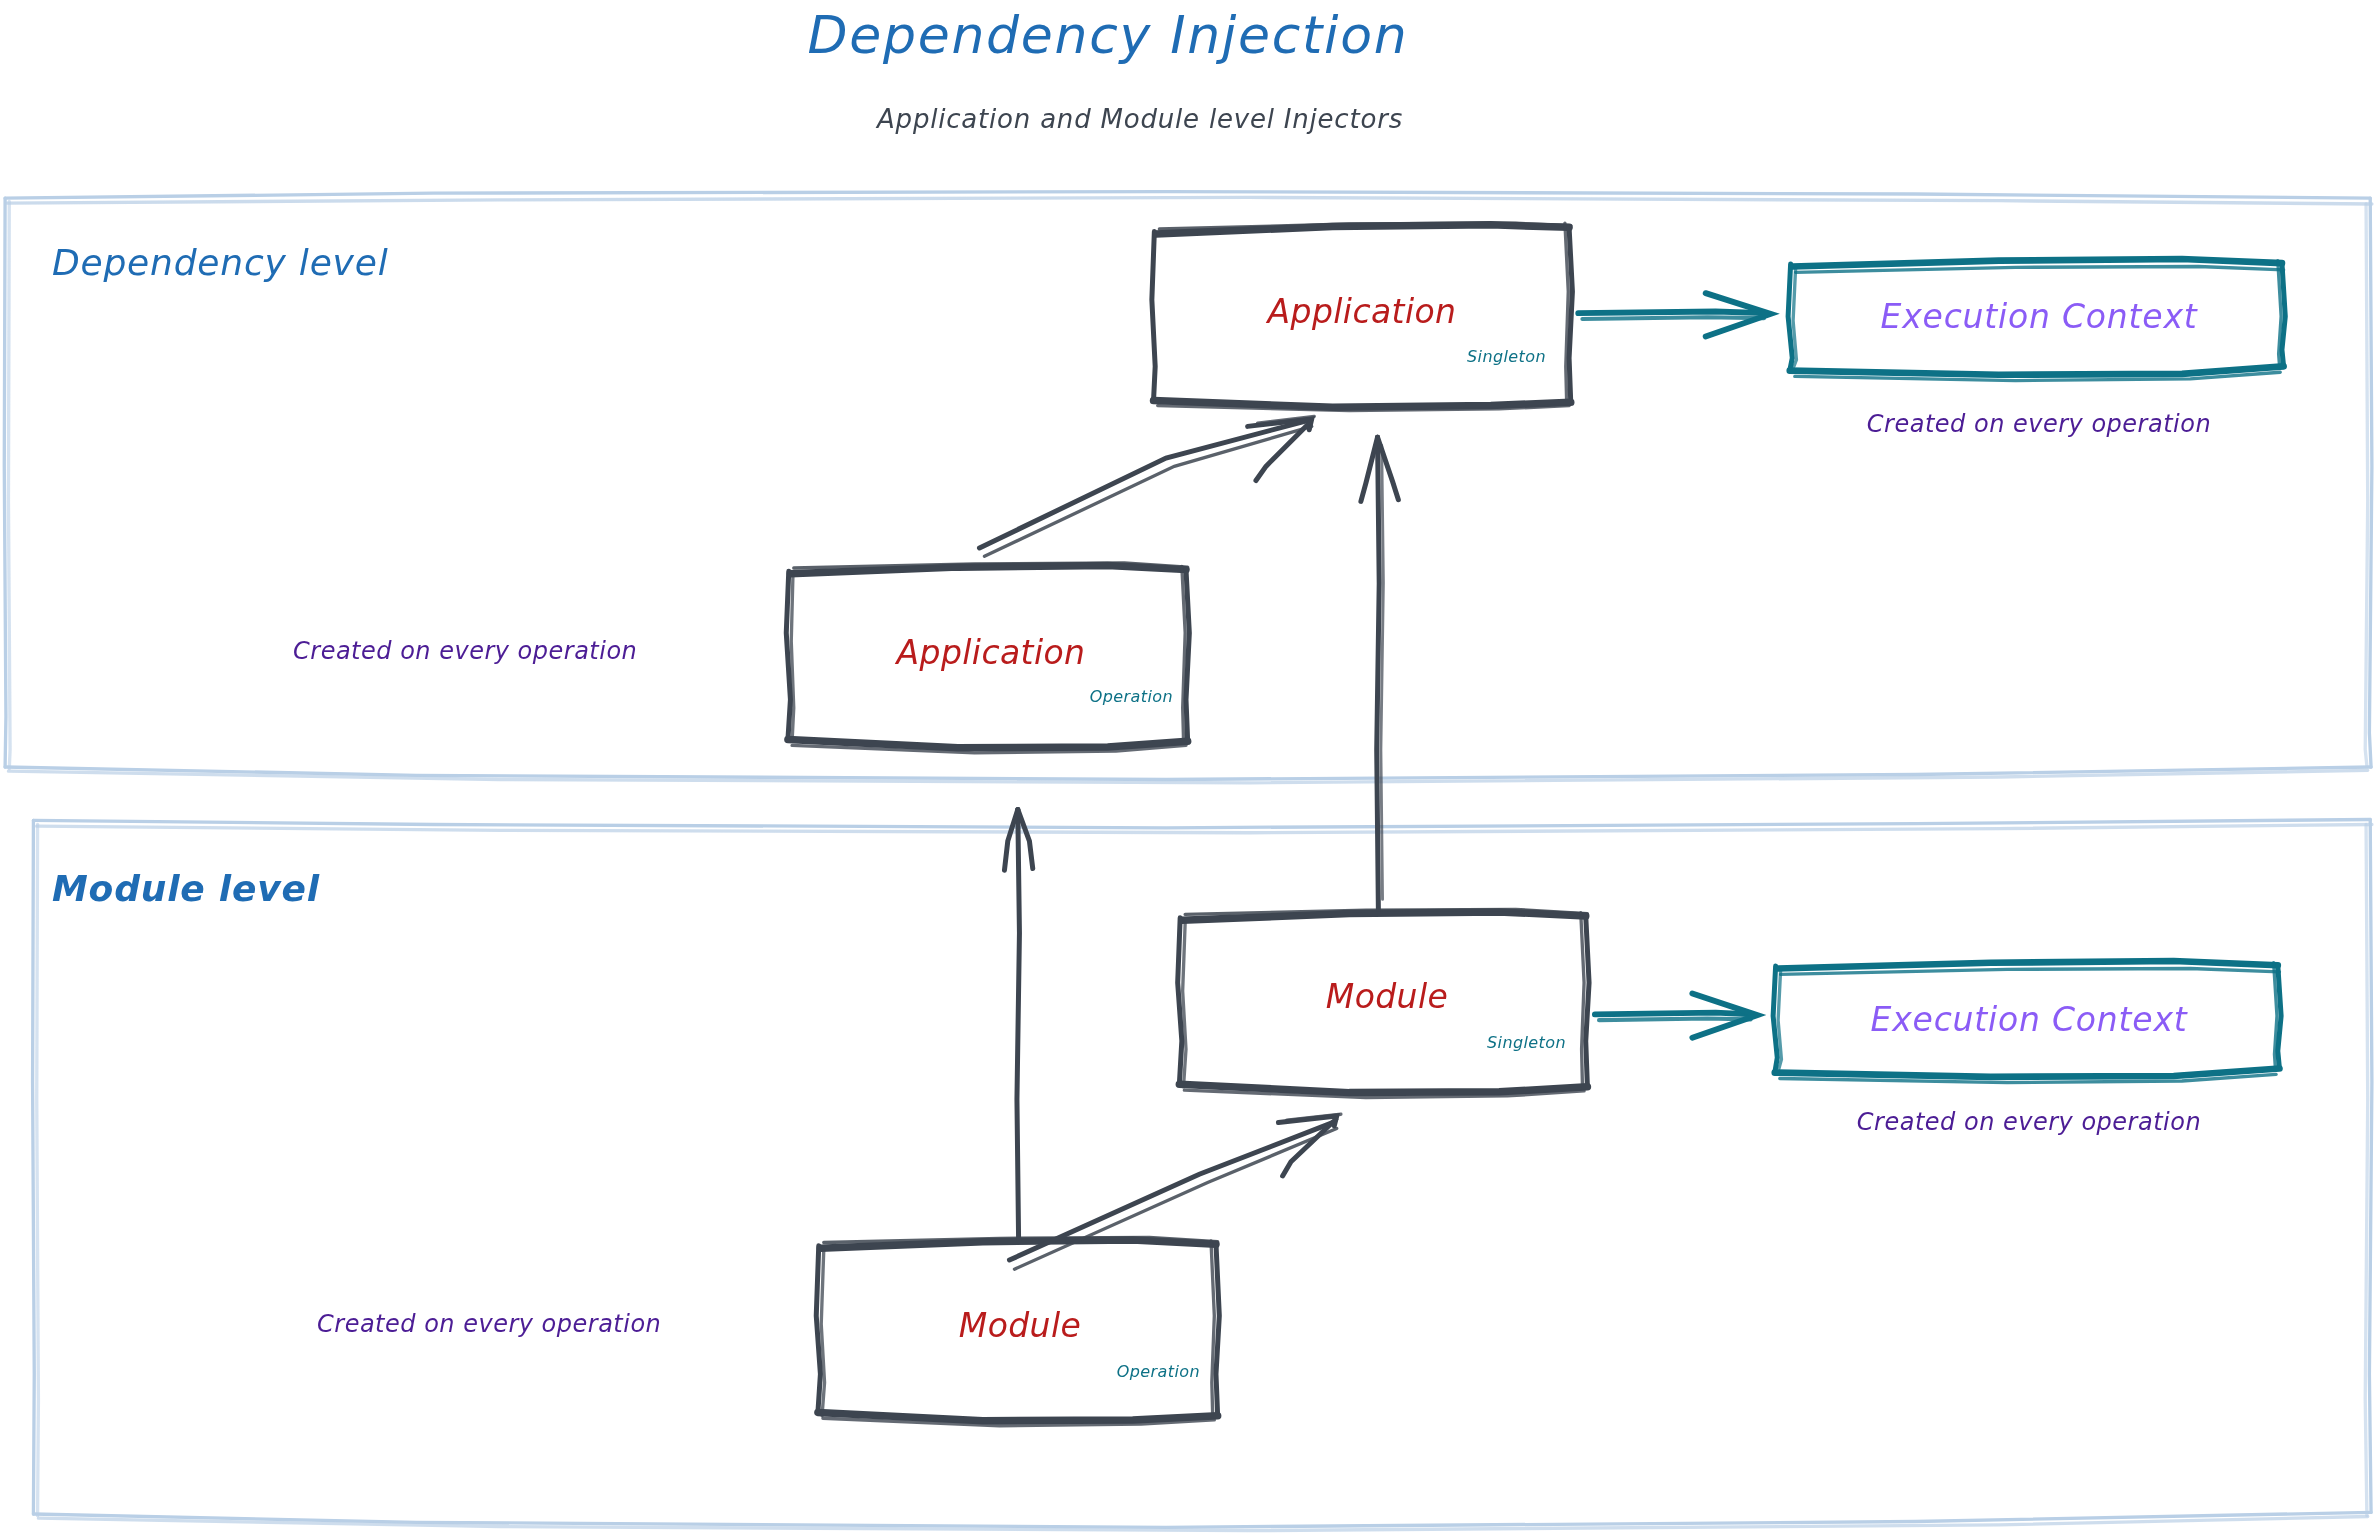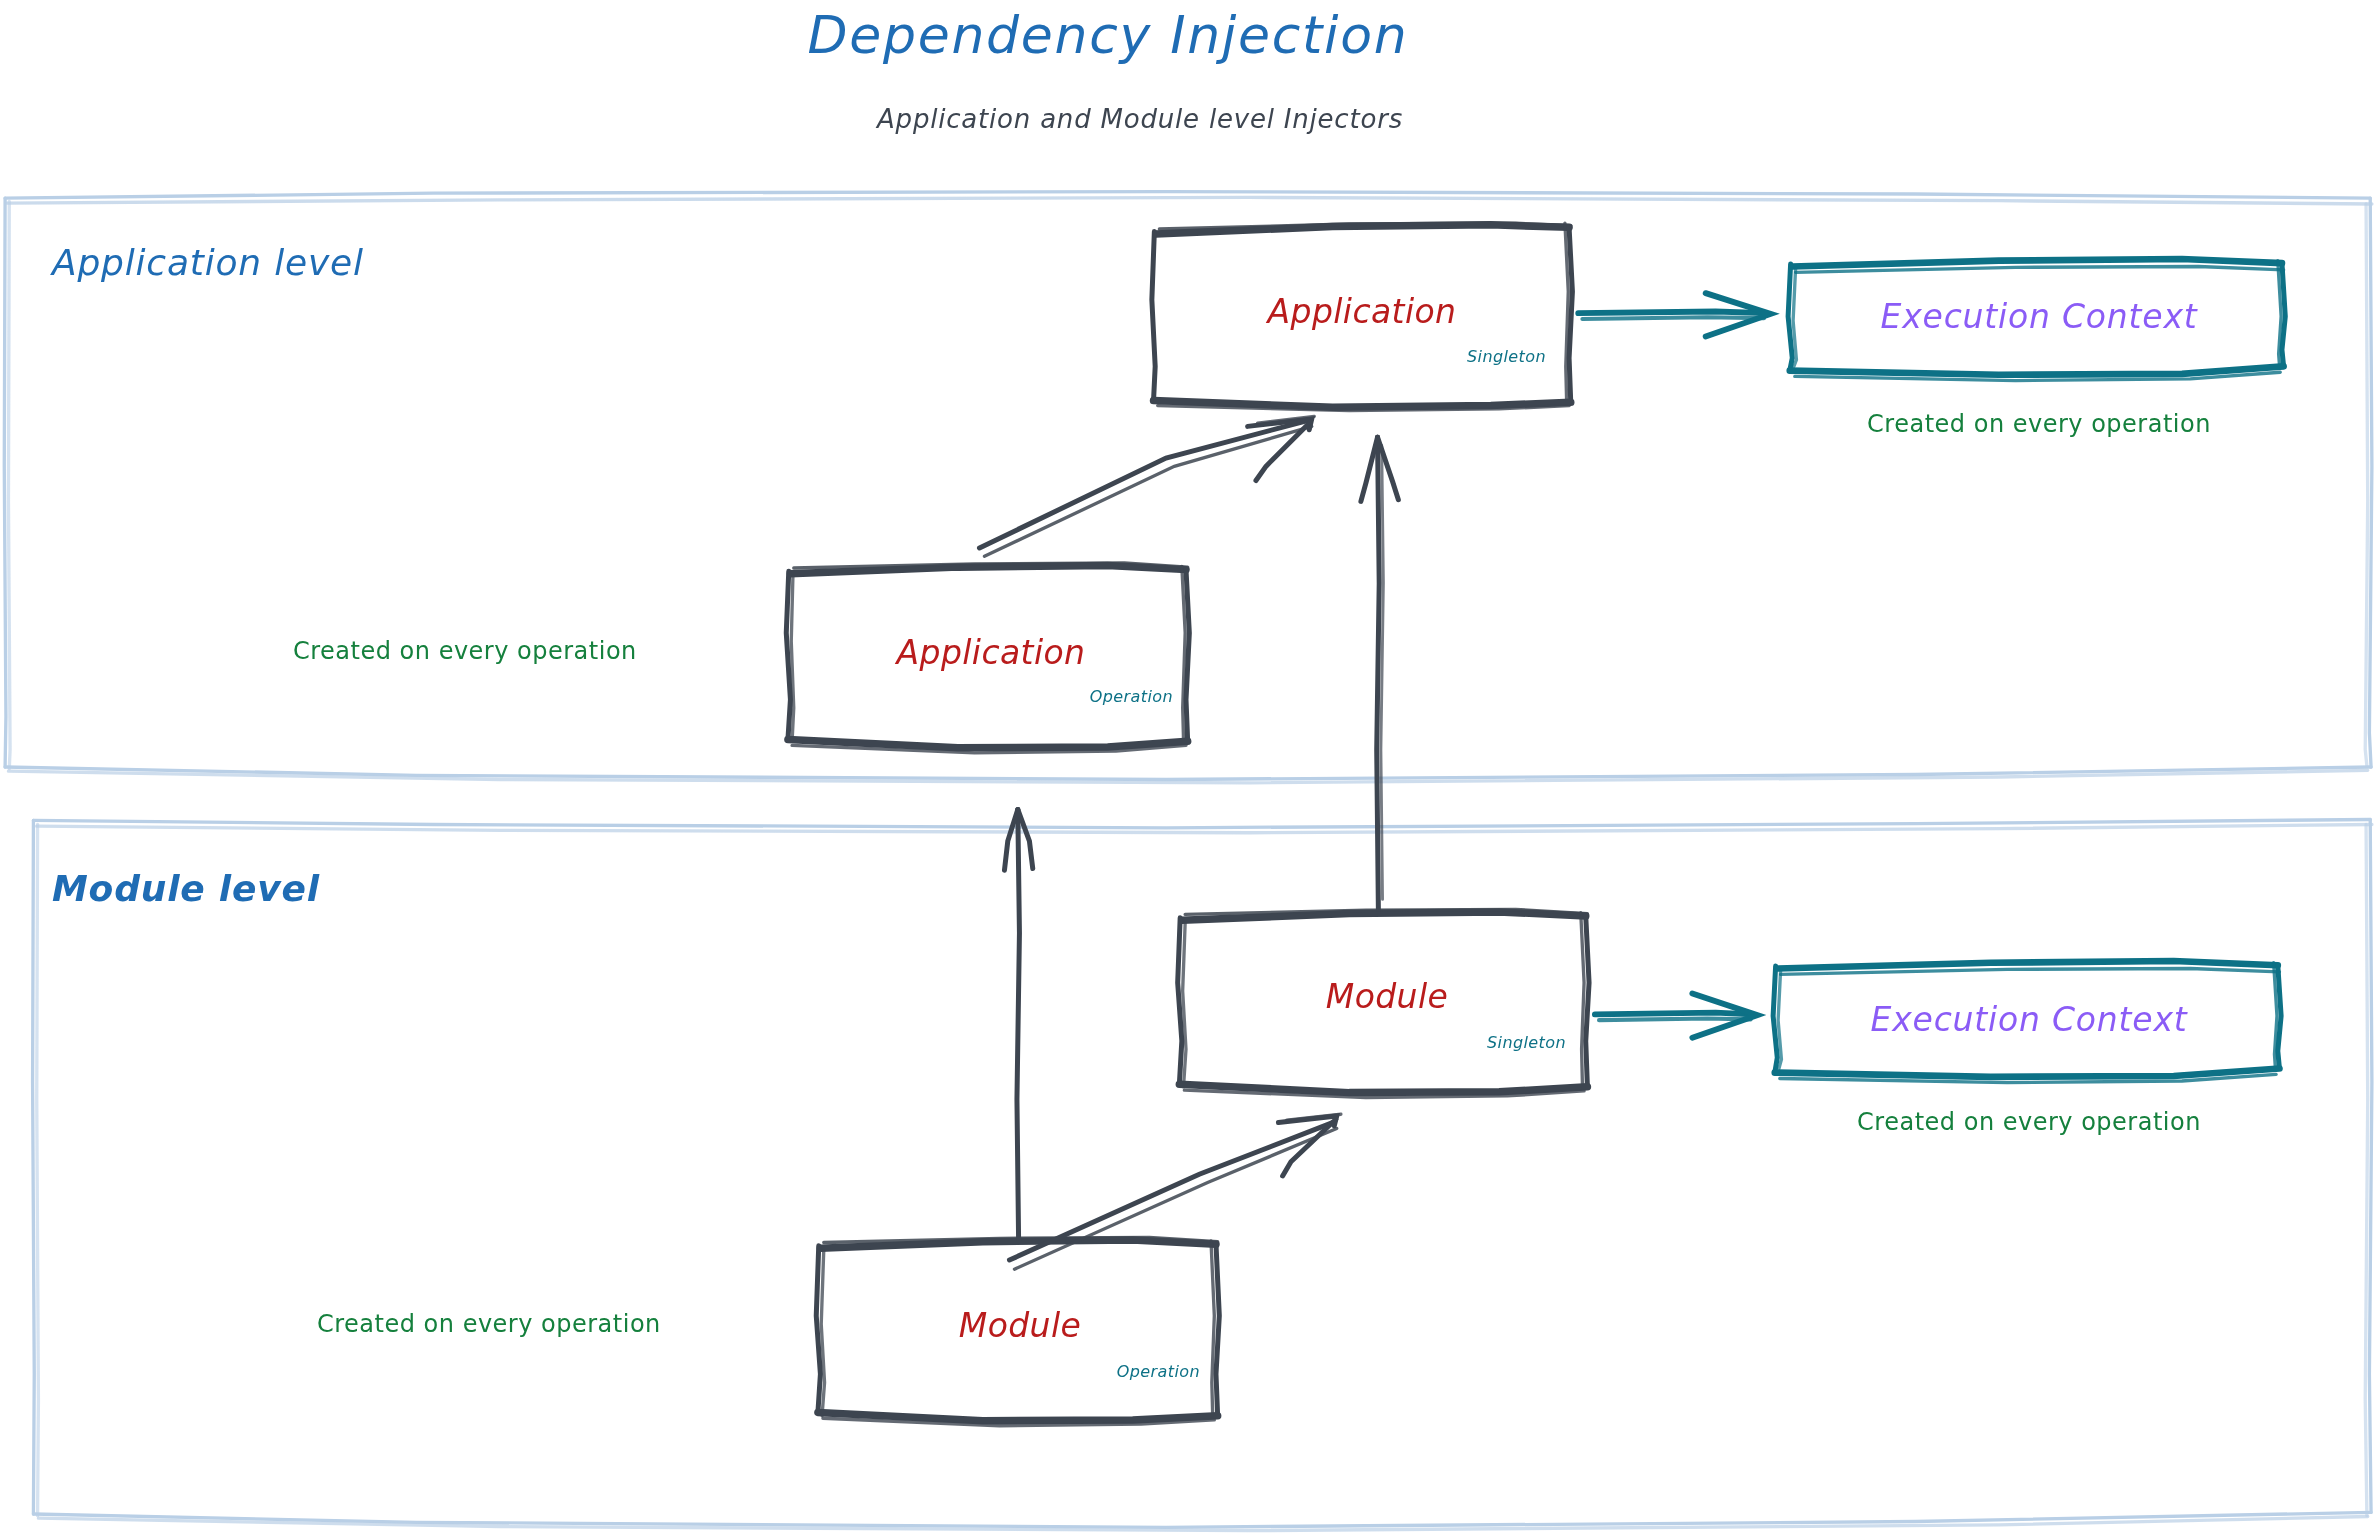--- a/index.html
+++ b/index.html
@@ -64,21 +64,22 @@
     font-style: italic;
   }
   .ec-title {
     font-size: 33px;
     color: #8b5cf6;
     font-style: italic;
     letter-spacing: 0.8px;
   }
   .caption {
     font-size: 24px;
-    color: #15803d;
+    color: #4c1d95;
+    font-style: italic;
     letter-spacing: 0.5px;
   }
   .ctr-x { transform: translateX(-50%); }
 </style>
 </head>
 <body>
 
 <div id="canvas">
 
   <svg class="layer" viewBox="0 0 2854 1842">
@@ -210,21 +211,21 @@
       <path d="M1920 1225 L2050 1223 L2102 1224" stroke-width="5" opacity="0.8"></path>
       <path d="M2032 1193 L2110 1219 L2032 1246"></path>
     </g>
 
   </svg>
 
   <div class="txt title ctr-x" style="left:1108px; top:5px;">Dependency Injection</div>
 
   <div class="txt subtitle ctr-x" style="left:1108px; top:104px;">Application and Module level Injectors</div>
 
-  <div class="txt level-label" style="left:52px; top:242px;">Application level</div>
+  <div class="txt level-label" style="left:52px; top:242px;">Dependency level</div>
 
   <div class="txt level-label" style="left:52px; top:868px;font-weight:bold;">Module level</div>
 
   <div class="txt box-title ctr-x" style="left:1362px; top:292px;">Application</div>
   <div class="txt box-sub" style="left:1379px; top:347px; text-align:right; width:167px;">Singleton</div>
 
   <div class="txt box-title ctr-x" style="left:991px; top:633px;">Application</div>
   <div class="txt box-sub" style="left:1006px; top:687px; text-align:right; width:167px;">Operation</div>
 
   <div class="txt box-title ctr-x" style="left:1387px; top:977px;">Module</div>

